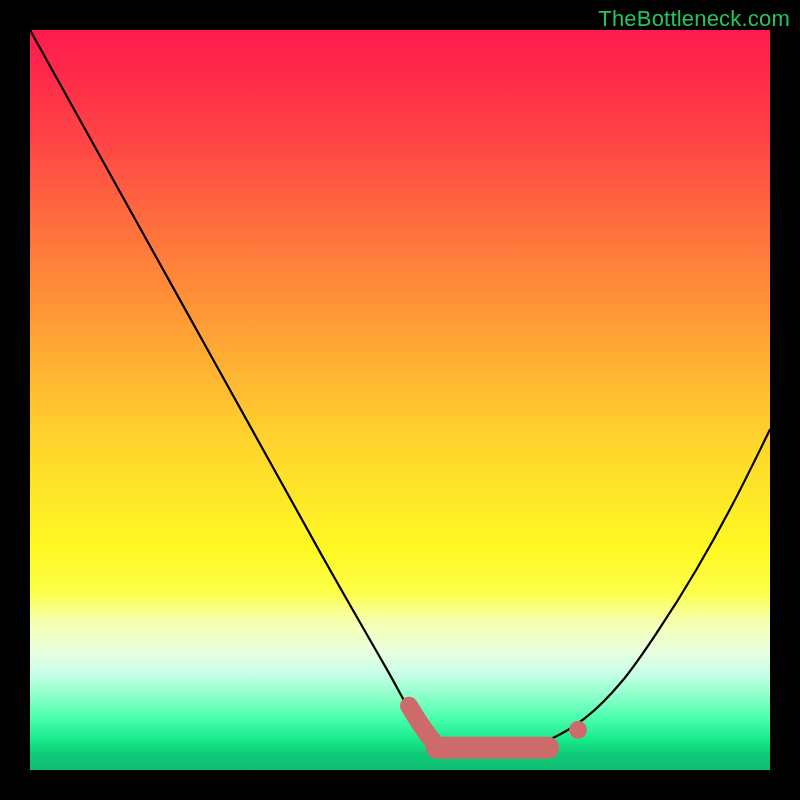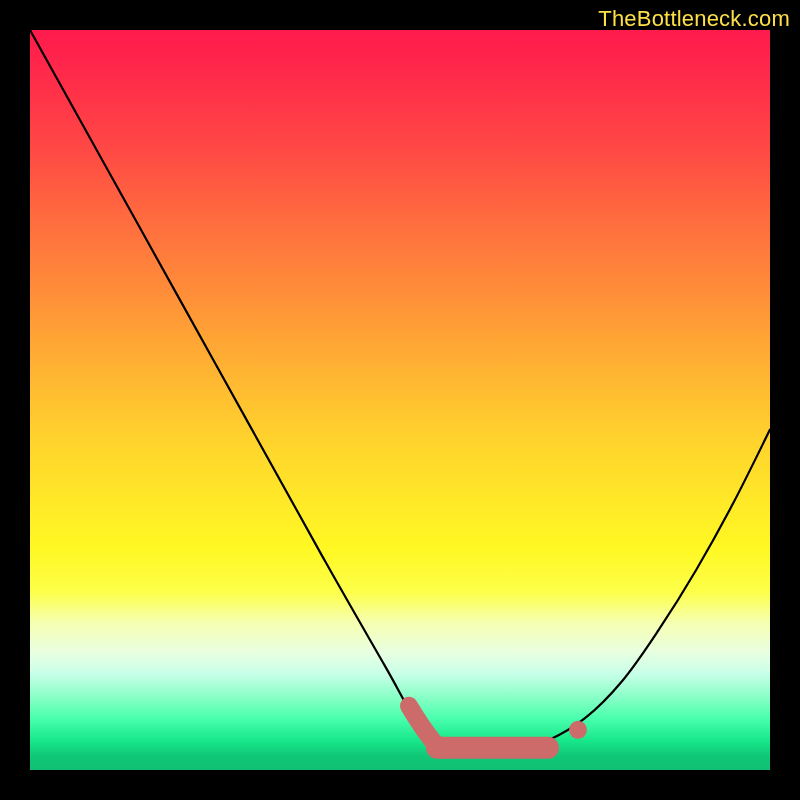--- a/index.html
+++ b/index.html
@@ -43,21 +43,21 @@
       #4affad 93%,
       #17e88a 96%,
       #10c878 98%,
       #0fbf73 100%
     );
   }
   .watermark {
     position: absolute;
     top: 6px;
     right: 10px;
-    color: #fde047;
+    color: #22c55e;
     font-size: 22px;
     font-weight: 500;
     letter-spacing: 0.2px;
     user-select: none;
   }
   svg.curve {
     position: absolute;
     left: 0;
     top: 0;
     width: 740px;

